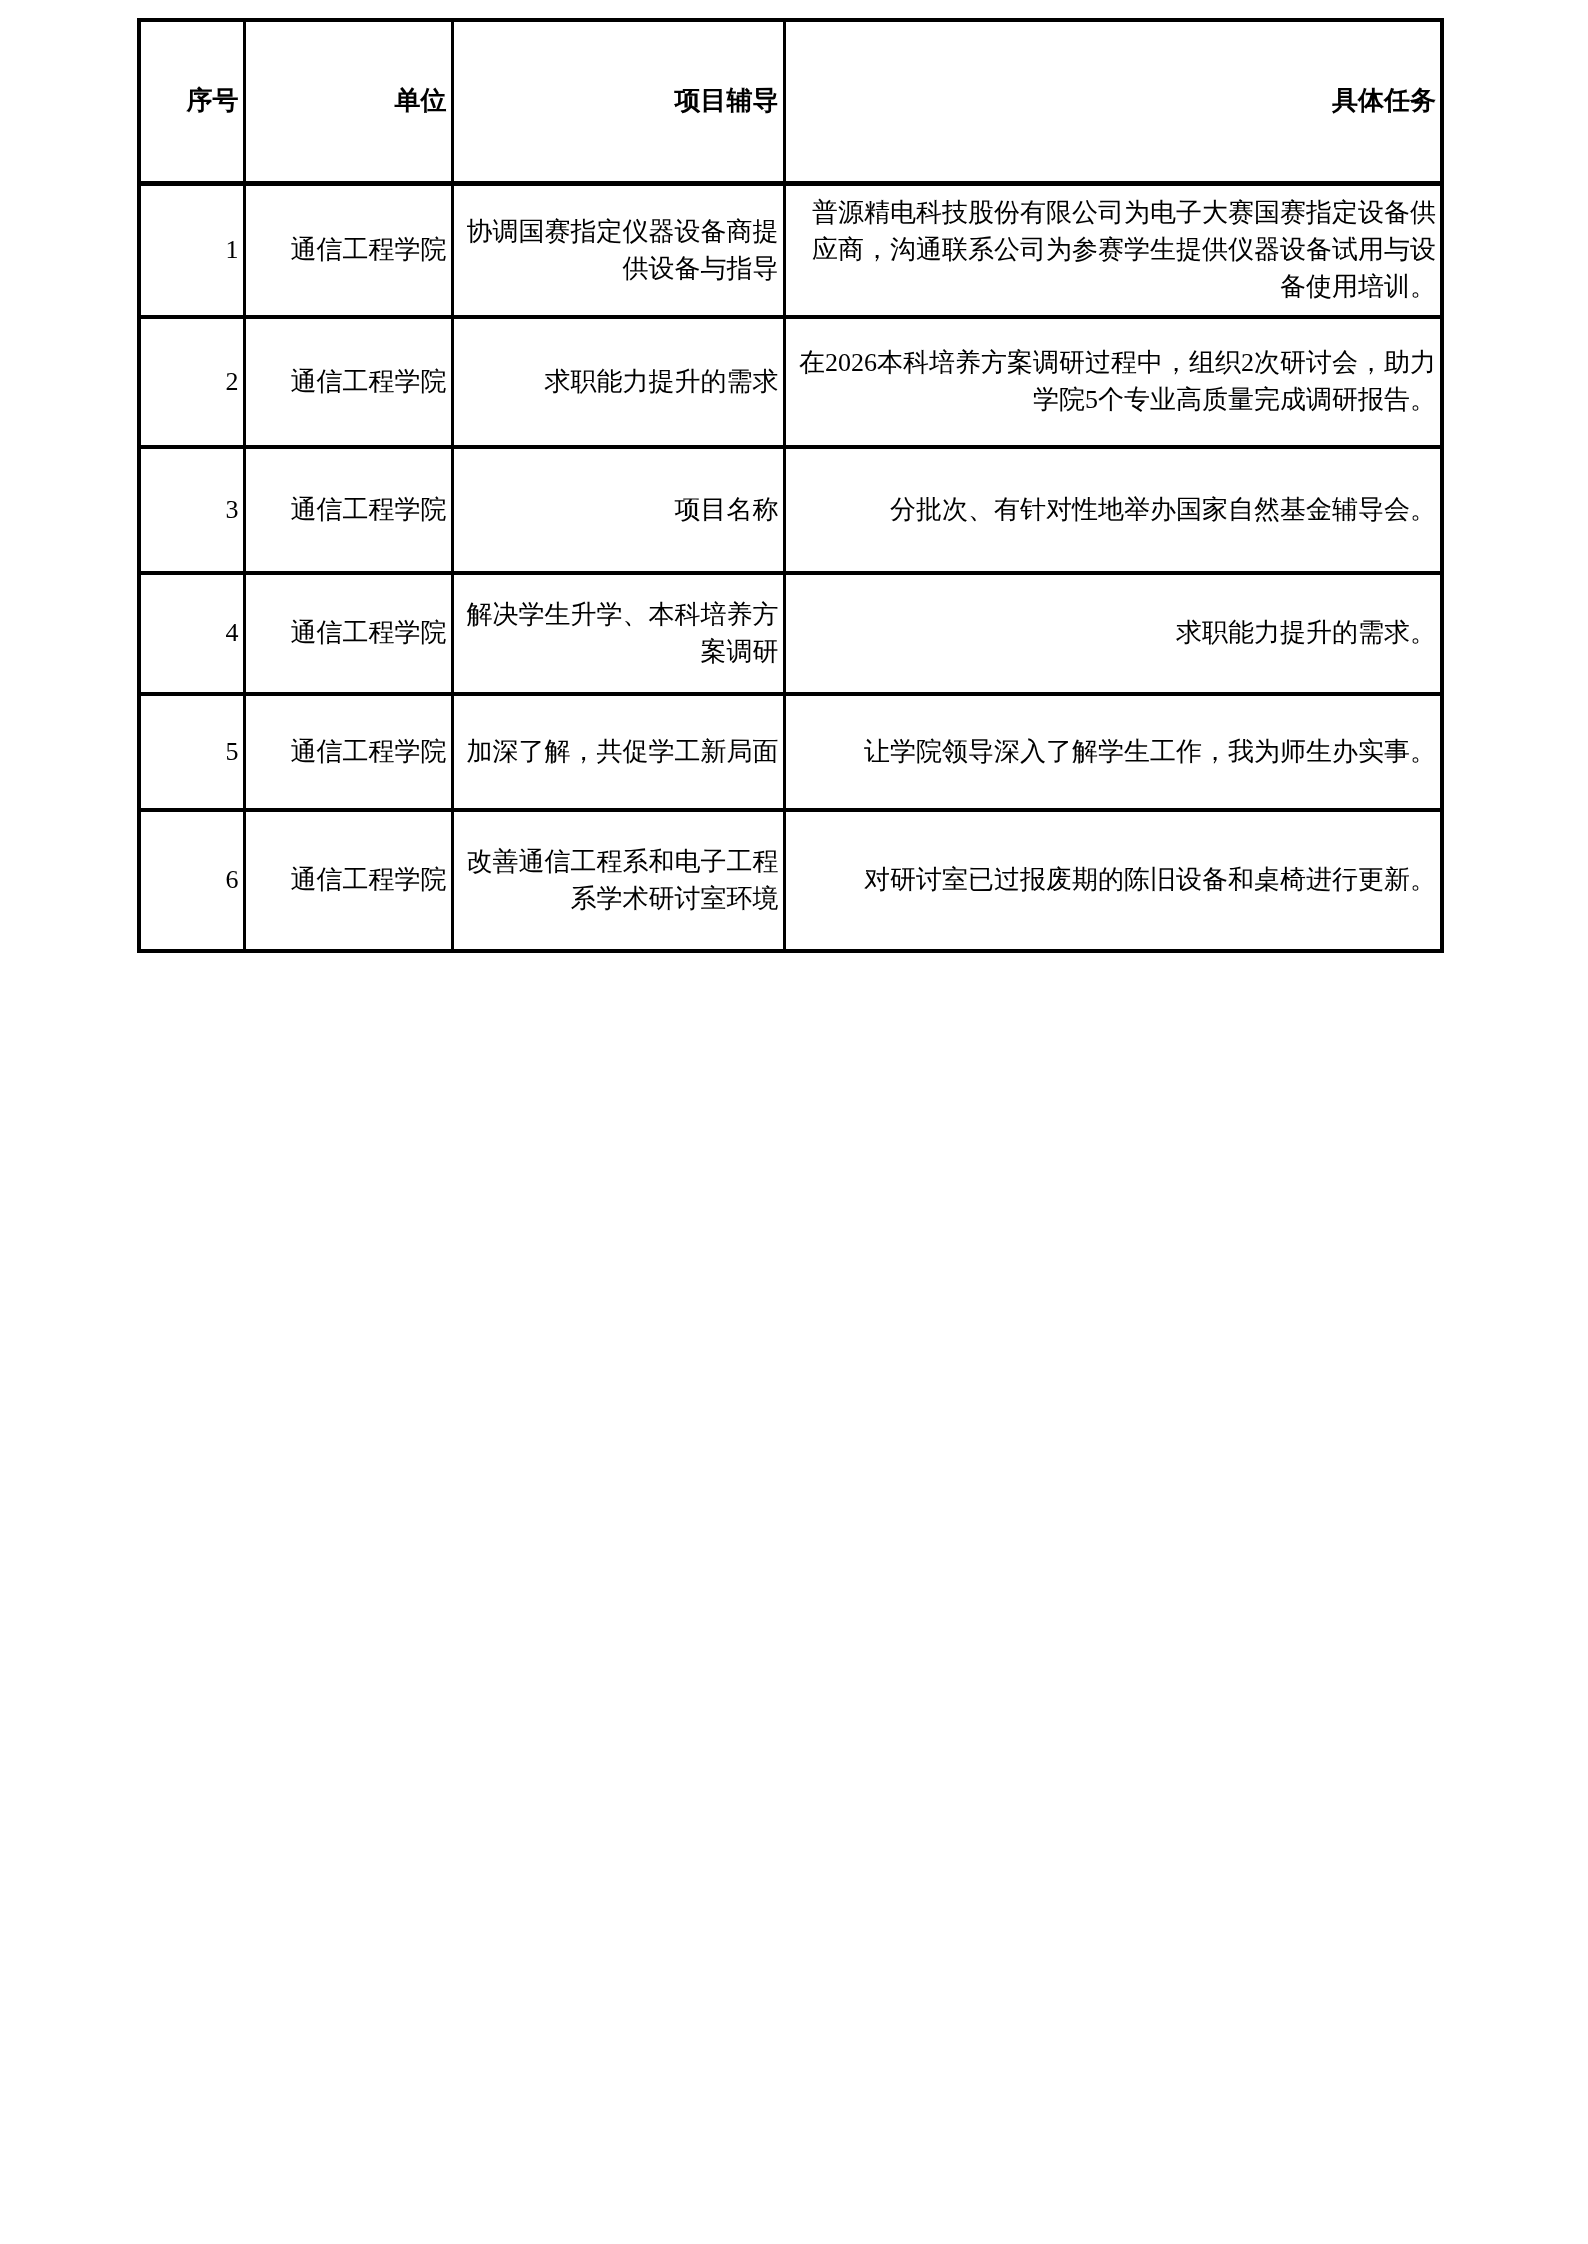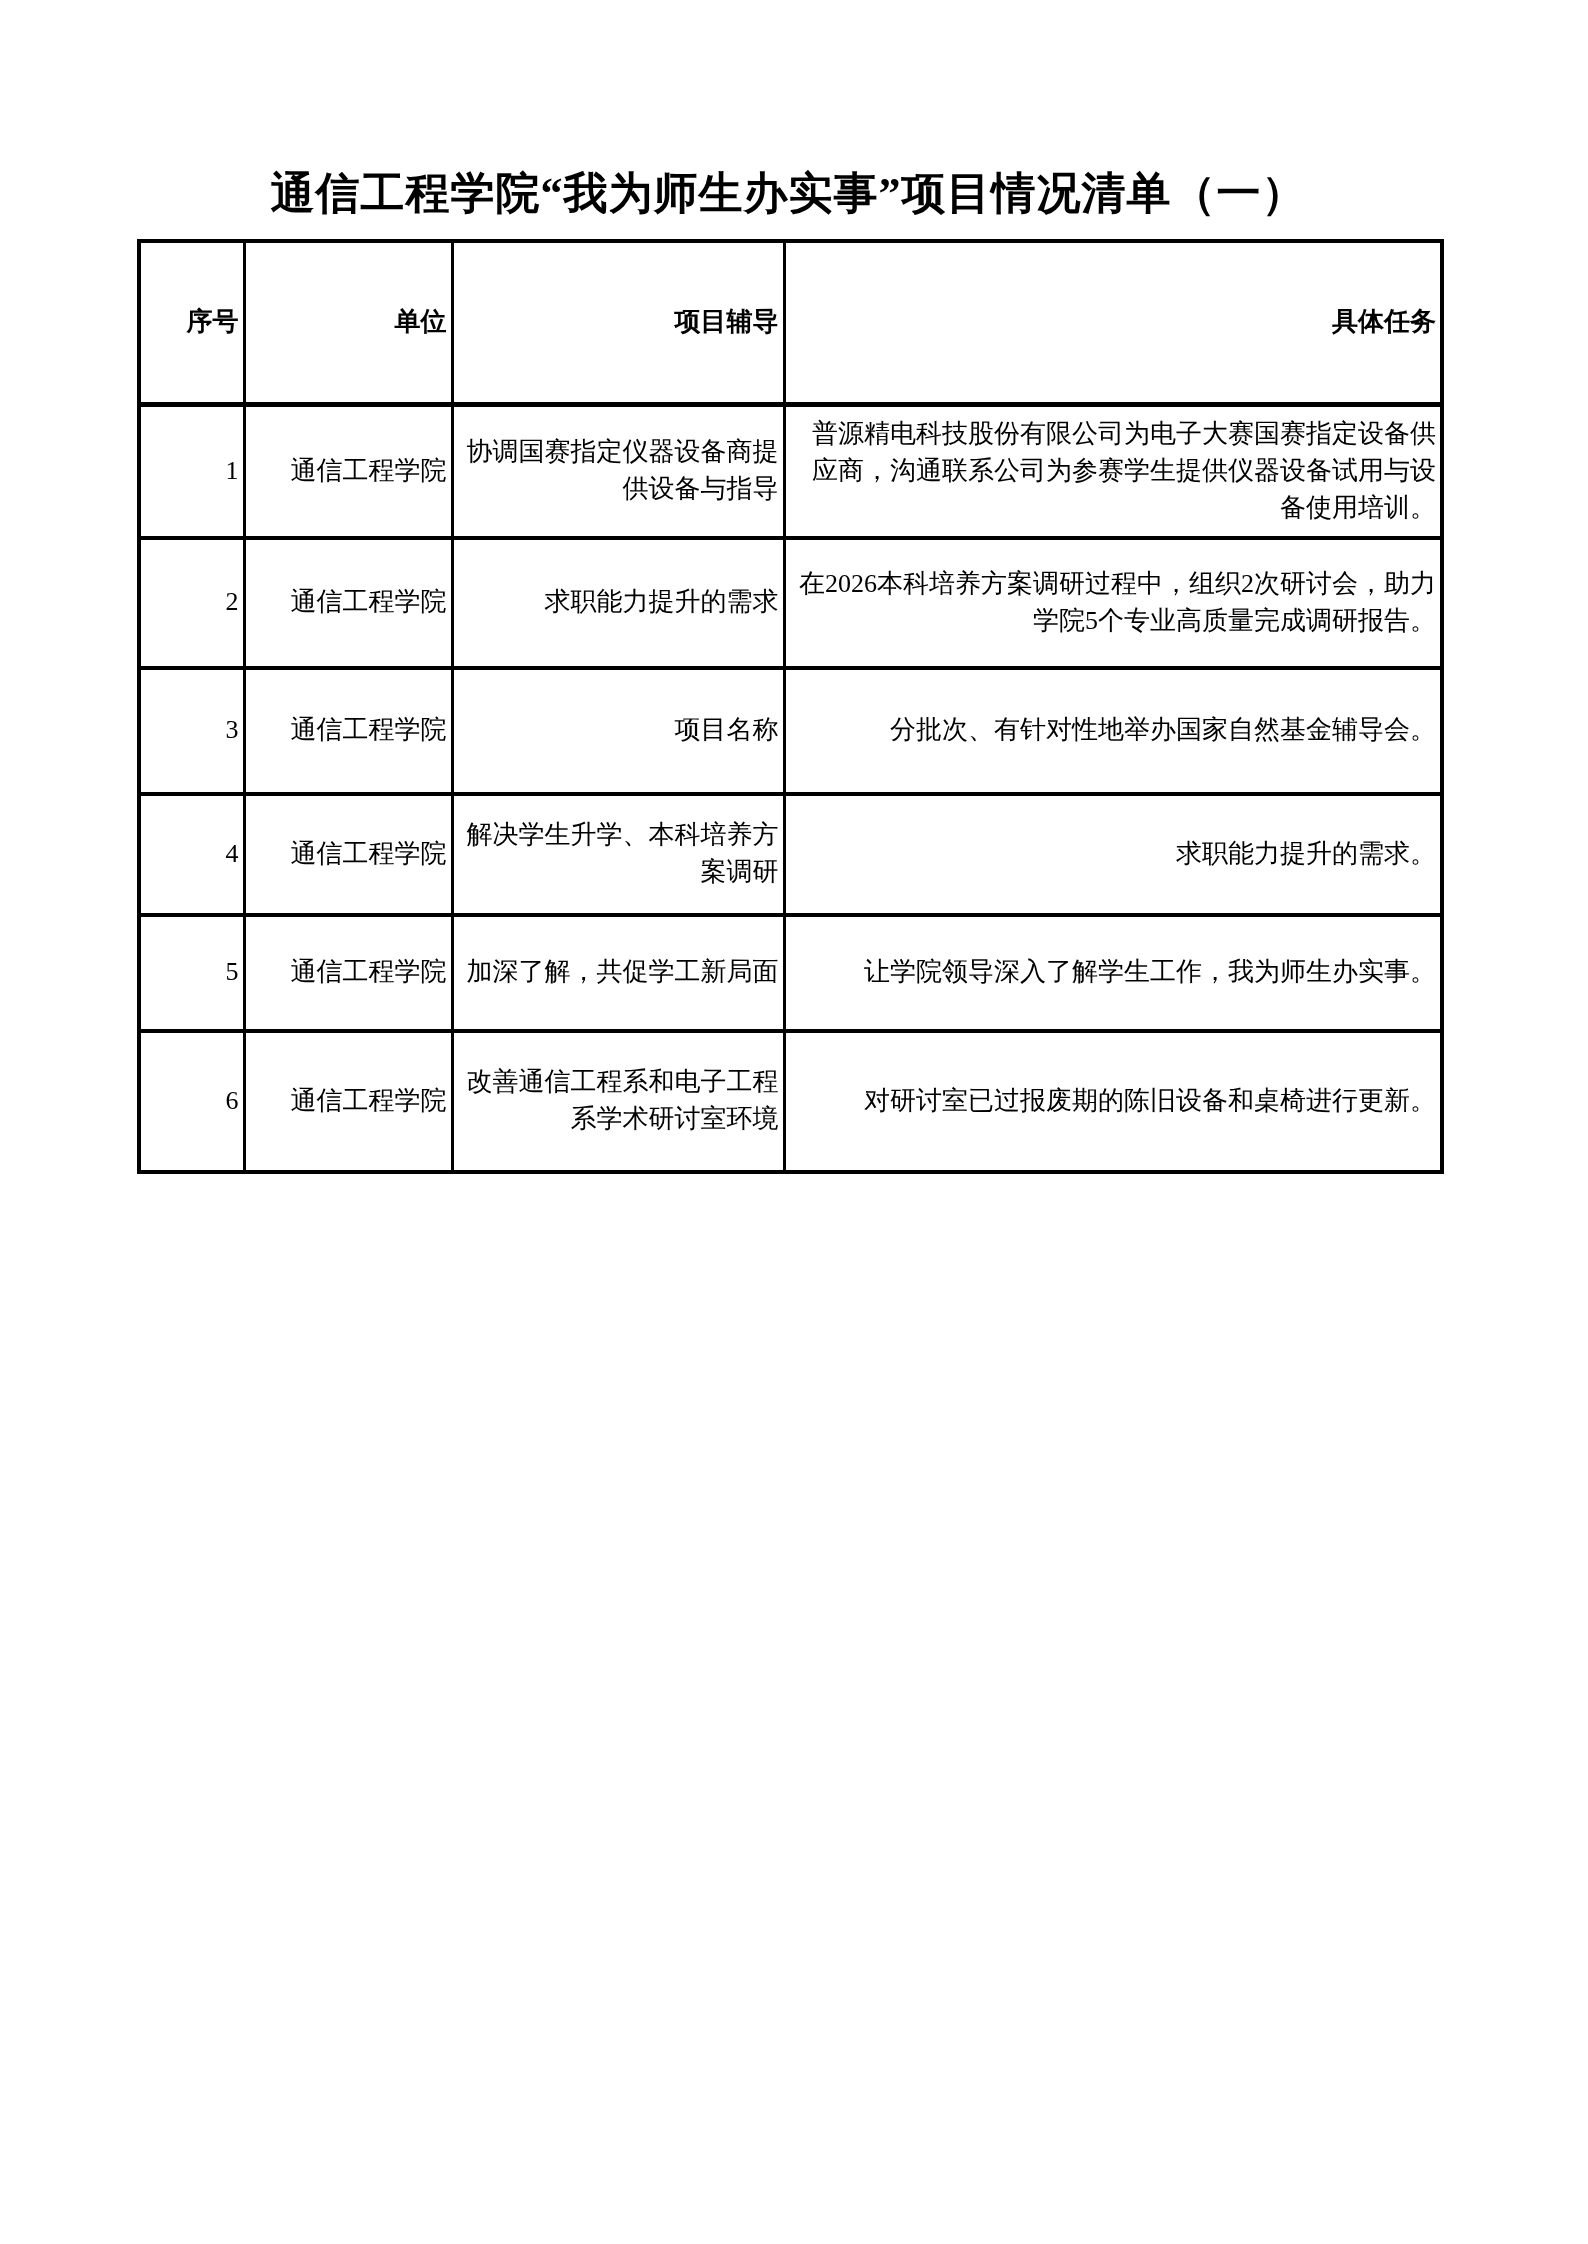--- a/index.html
+++ b/index.html
@@ -70,21 +70,20 @@
   tr.r3 td { height: 118px; }
   tr.r4 td { height: 113px; }
   tr.r5 td { height: 108px; }
   tr.r6 td { height: 133px; }
 </style>
 </head>
 <body>
 
 <div class="page">
 
-  <div class="doc-title">通信工程学院“我为师生办实事”项目情况清单（一）</div>
 
   <table class="projects">
     <colgroup>
       <col class="c-seq">
       <col class="c-unit">
       <col class="c-proj">
       <col class="c-task">
     </colgroup>
     <thead>
       <tr>

